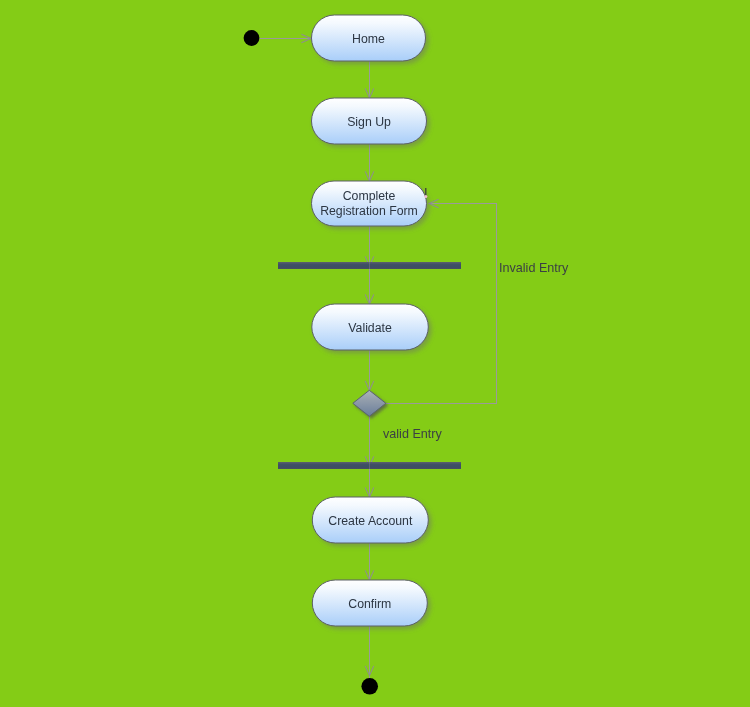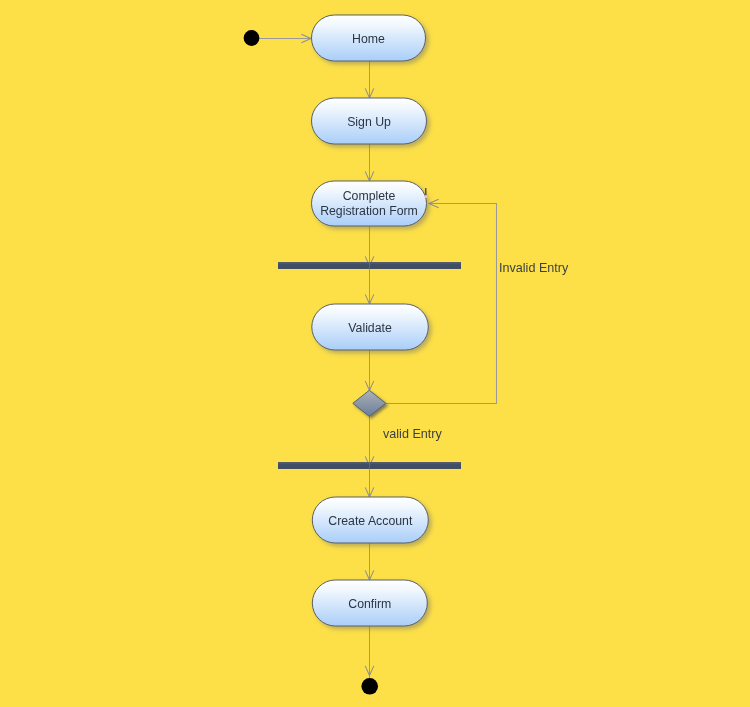--- a/index.html
+++ b/index.html
@@ -1,20 +1,20 @@
 <!DOCTYPE html>
 <html><head>
 <meta charset="utf-8">
 <title>User Registration Activity Diagram</title>
 <style>
   html,body{margin:0;padding:0;background:#ffffff;}
   body{width:750px;height:707px;overflow:hidden;
        font-family:"Liberation Sans",sans-serif;
        -webkit-font-smoothing:antialiased;}
-  #canvas{position:relative;width:750px;height:707px;background:#fde047;}
+  #canvas{position:relative;width:750px;height:707px;background:#84cc16;}
   svg#gfx{position:absolute;left:0;top:0;display:block;}
   .nodelabel{font-family:"Liberation Sans",sans-serif;font-size:12.3px;
              fill:#2c3643;text-anchor:middle;opacity:0.999;}
   .edgelabel{font-family:"Liberation Sans",sans-serif;font-size:12.6px;
              fill:#3b3f44;opacity:0.999;}
   .edgeline{fill:none;stroke:#9a9a9a;stroke-width:1.05;stroke-linecap:butt;}
   .arrowhead{fill:none;stroke:#8f8f8f;stroke-width:1.05;stroke-linecap:butt;stroke-linejoin:miter;}
   .actionshape{fill:url(#nodeGrad);stroke:#5b6066;stroke-width:1;filter:url(#softShadow);}
   .barshape{fill:url(#barGrad);}
   .decisionshape{fill:url(#decGrad);stroke:#5a636e;stroke-width:1;filter:url(#smallShadow);}

